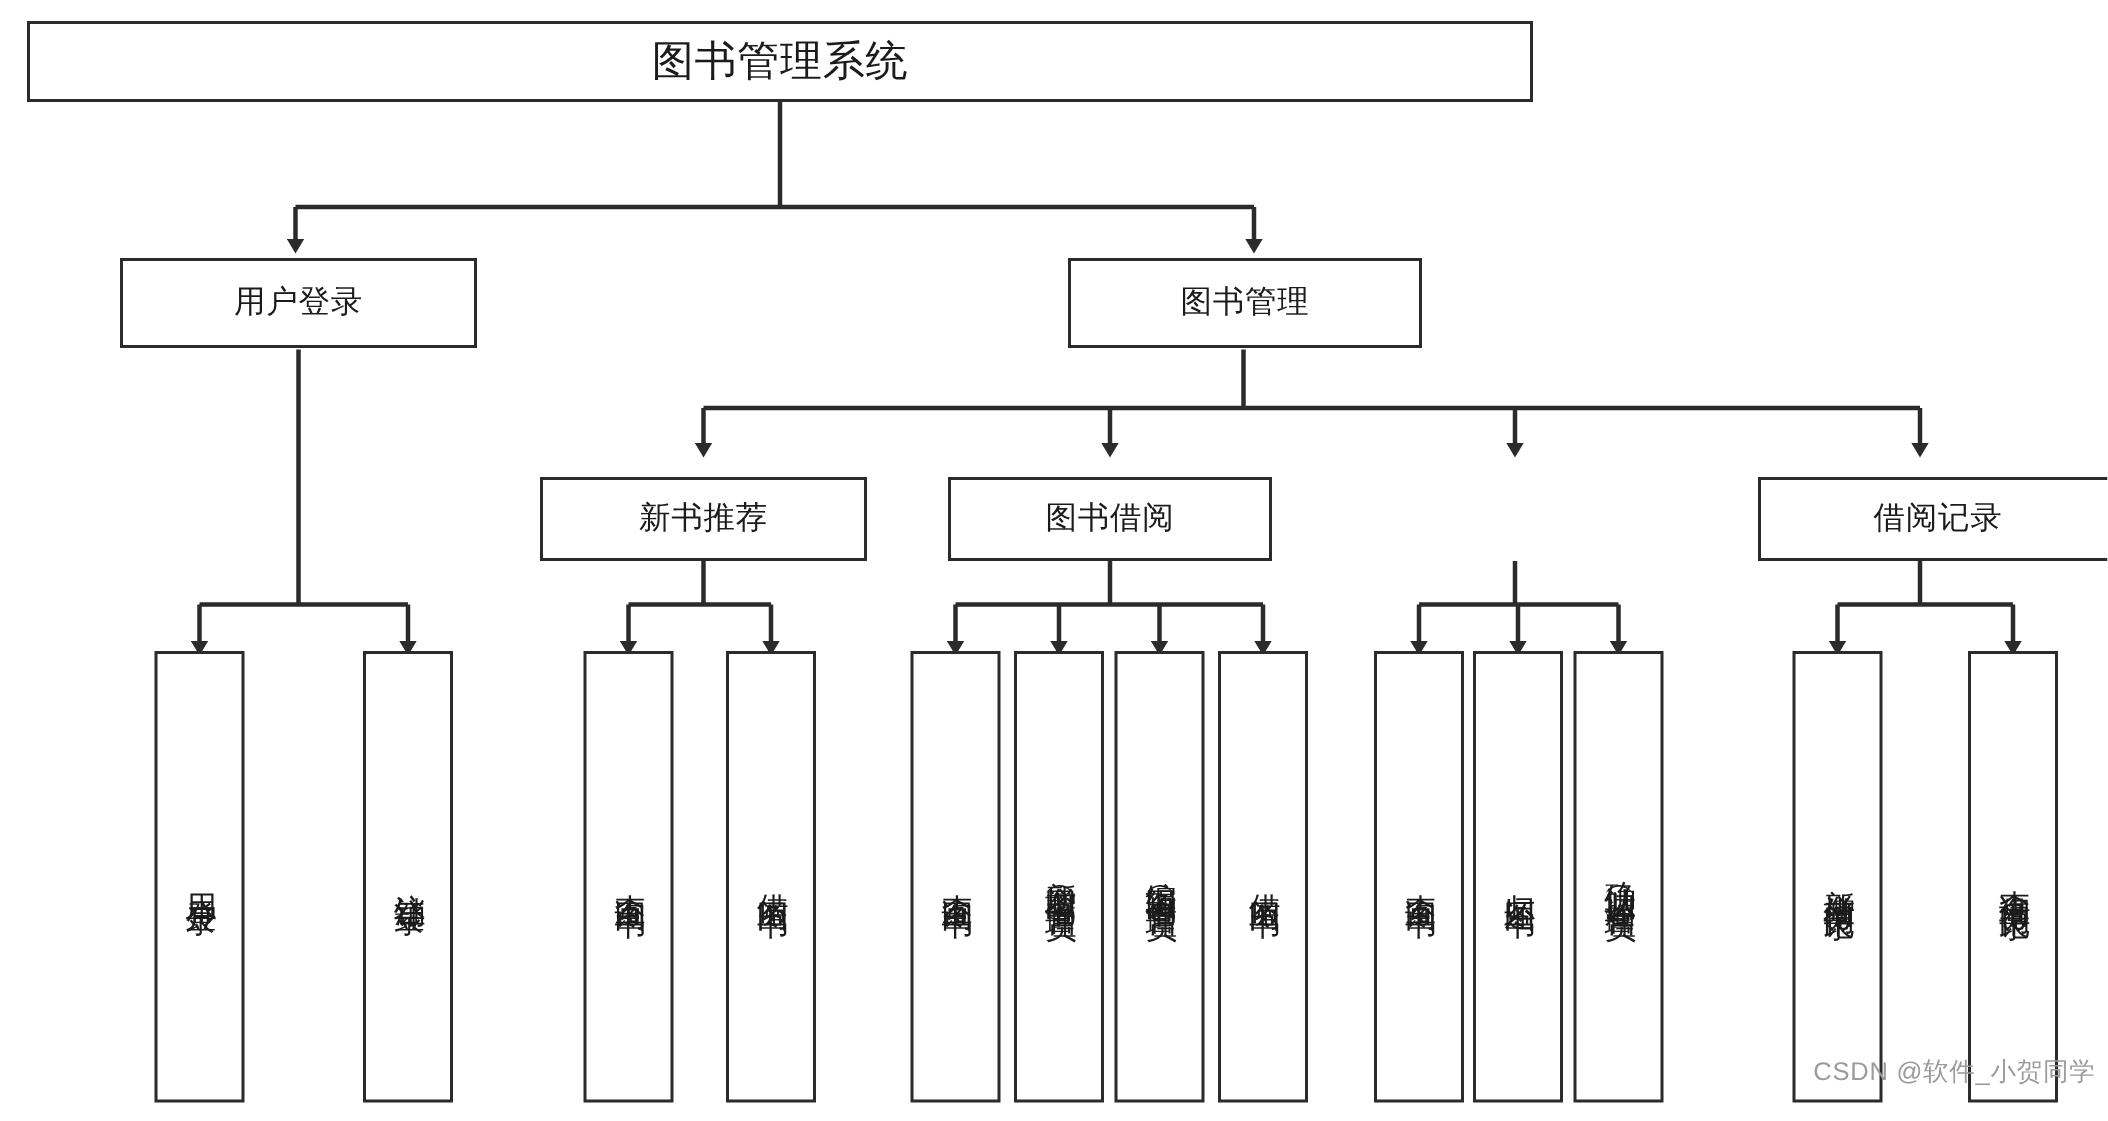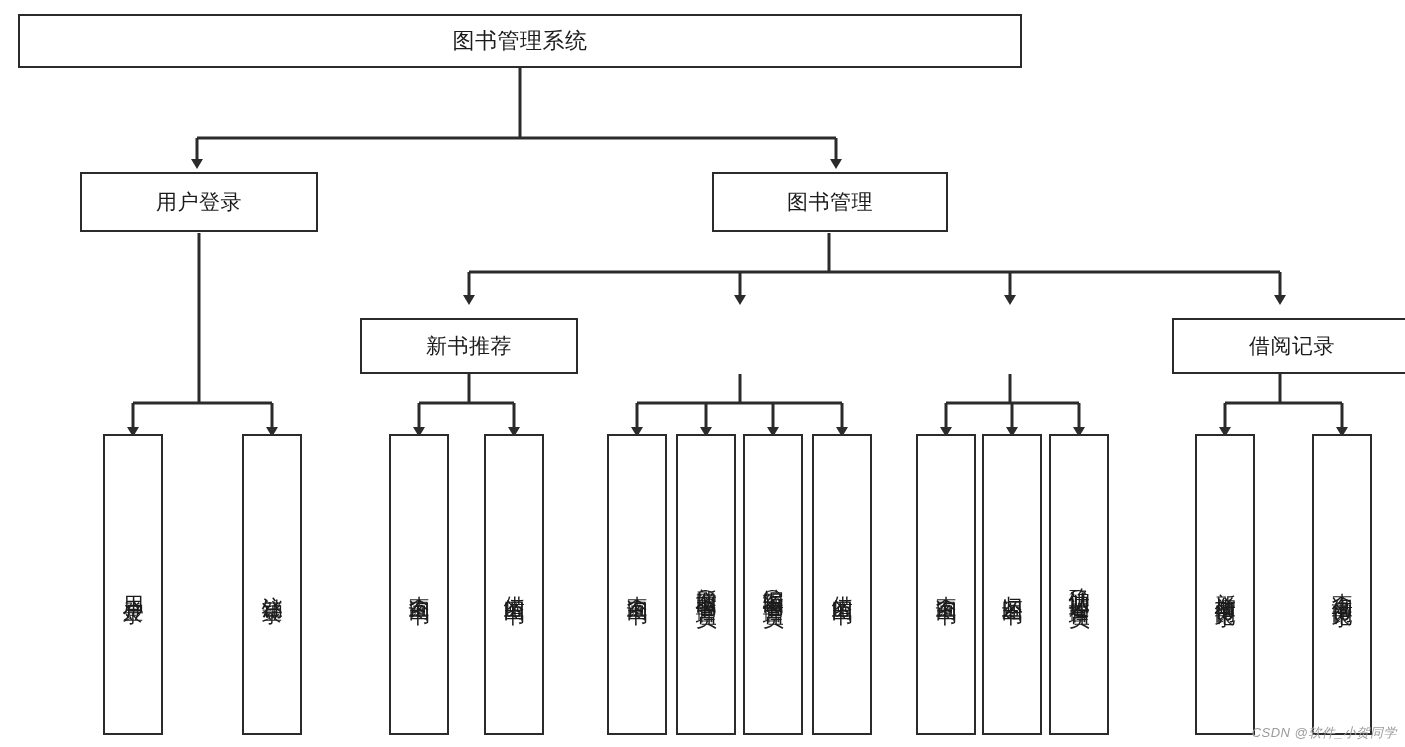--- a/index.html
+++ b/index.html
@@ -36,42 +36,41 @@
     justify-content: center;
     color: #1b1b1b;
   }
   .node.horiz {
     font-size: 21px;
     letter-spacing: 0.5px;
     line-height: 1.1;
     text-align: center;
   }
   .node.root {
-    font-size: 22px;
+    font-size: 28px;
   }
   .node.vert {
     font-size: 21px;
     writing-mode: vertical-rl;
     text-orientation: upright;
     letter-spacing: 3px;
     line-height: 1.25;
     padding: 6px 0;
     text-align: center;
     white-space: nowrap;
   }
   .watermark {
     position: absolute;
     right: 8px;
-    bottom: 5px;
-    font-size: 13px;
+    bottom: 21px;
+    font-size: 17px;
     color: #9b9b9b;
     letter-spacing: 0.5px;
     white-space: nowrap;
     user-select: none;
-    font-style: italic;
   }
 </style>
 </head>
 <body>
 
 <div id="canvas">
 
   <svg class="wires" viewBox="0 0 1405 747" xmlns="http://www.w3.org/2000/svg">
     <defs>
       <marker id="arrow" markerWidth="10" markerHeight="12" refX="1" refY="6" orient="auto" markerUnits="userSpaceOnUse">
@@ -123,20 +122,21 @@
   </svg>
 
   <div class="node horiz root" style="left:18px; top:14px; width:1004px; height:54px;">图书管理系统</div>
 
   <div class="node horiz" style="left:80px; top:172px; width:238px; height:60px;">用户登录</div>
 
   <div class="node horiz" style="left:360px; top:318px; width:218px; height:56px;">新书推荐</div>
 
   <div class="node horiz" style="left:712px; top:172px; width:236px; height:60px;">图书管理</div>
 
+  <div class="node horiz" style="left:632px; top:318px; width:216px; height:56px;">图书借阅</div>
 
 
   <div class="node horiz" style="left:1172px; top:318px; width:240px; height:56px;">借阅记录</div>
 
   <div class="node vert" style="left:103px; top:434px; width:60px; height:301px;">用户登录</div>
 
   <div class="node vert" style="left:242px; top:434px; width:60px; height:301px;">注销登录</div>
 
   <div class="node vert" style="left:389px; top:434px; width:60px; height:301px;">查询图书</div>
 

